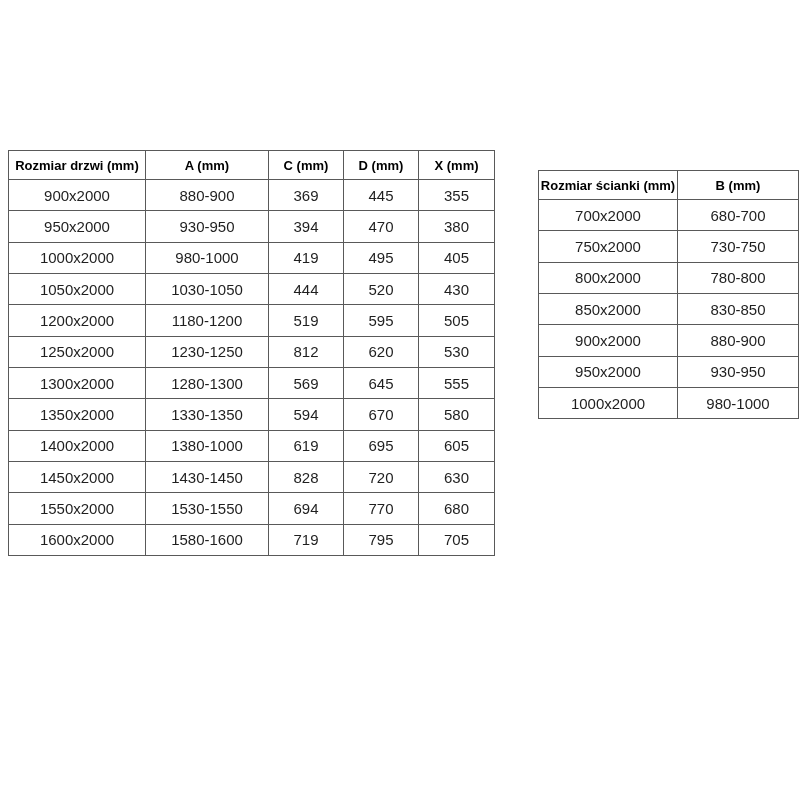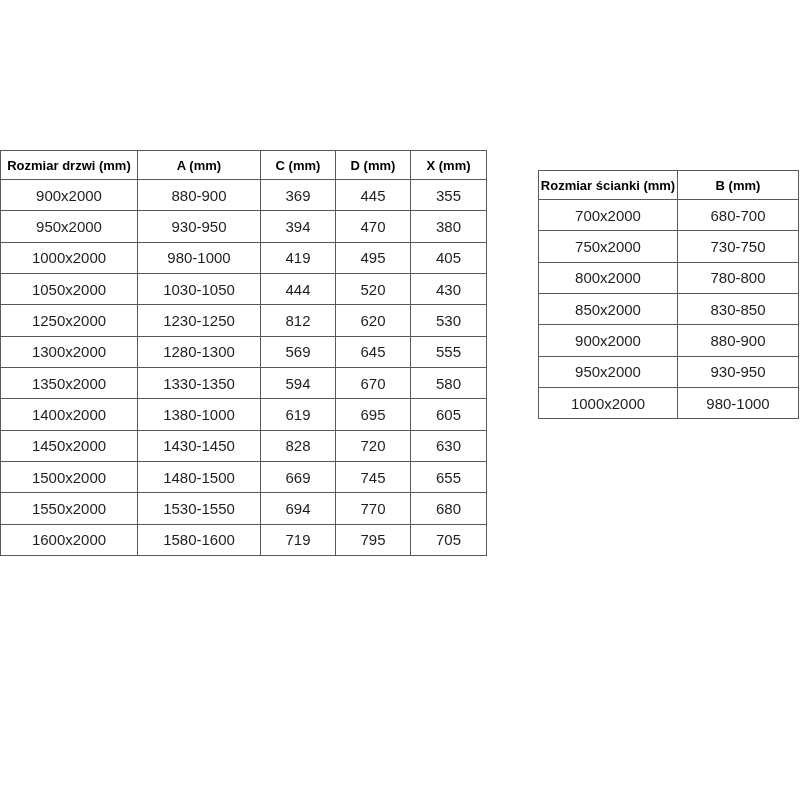--- a/index.html
+++ b/index.html
@@ -13,21 +13,21 @@
     height: 800px;
     font-family: "Liberation Sans", sans-serif;
     color: #1f1f1f;
   }
   .size-table {
     position: absolute;
     border-collapse: collapse;
     table-layout: fixed;
     background: #ffffff;
   }
-  #door-table { left: 0px;  top: 150px; width: 486px; }
+  #door-table { left: 8px;  top: 150px; width: 486px; }
   #wall-table { left: 538px; top: 150px; width: 260px; margin-top: 20px; }
 
   .size-table th,
   .size-table td {
     border: 1px solid #595959;
     text-align: center;
     vertical-align: middle;
     padding: 0;
     overflow: hidden;
     white-space: nowrap;
@@ -88,20 +88,27 @@
       <td>405</td>
     </tr>
     <tr>
       <td>1050x2000</td>
       <td>1030-1050</td>
       <td>444</td>
       <td>520</td>
       <td>430</td>
     </tr>
     <tr>
+      <td>1200x2000</td>
+      <td>1180-1200</td>
+      <td>519</td>
+      <td>595</td>
+      <td>505</td>
+    </tr>
+    <tr>
       <td>1250x2000</td>
       <td>1230-1250</td>
       <td>812</td>
       <td>620</td>
       <td>530</td>
     </tr>
     <tr>
       <td>1300x2000</td>
       <td>1280-1300</td>
       <td>569</td>
@@ -121,27 +128,20 @@
       <td>619</td>
       <td>695</td>
       <td>605</td>
     </tr>
     <tr>
       <td>1450x2000</td>
       <td>1430-1450</td>
       <td>828</td>
       <td>720</td>
       <td>630</td>
-    </tr>
-    <tr>
-      <td>1500x2000</td>
-      <td>1480-1500</td>
-      <td>669</td>
-      <td>745</td>
-      <td>655</td>
     </tr>
     <tr>
       <td>1550x2000</td>
       <td>1530-1550</td>
       <td>694</td>
       <td>770</td>
       <td>680</td>
     </tr>
     <tr>
       <td>1600x2000</td>

